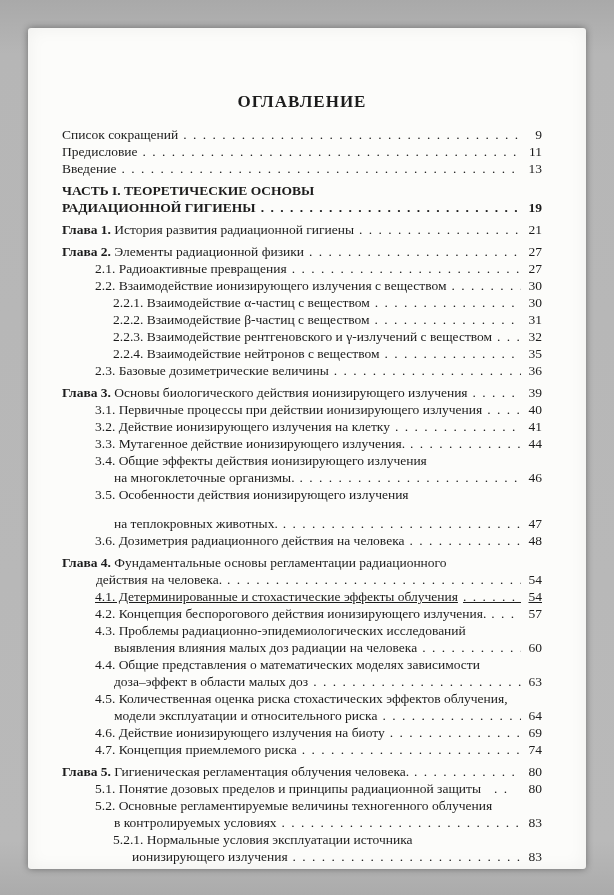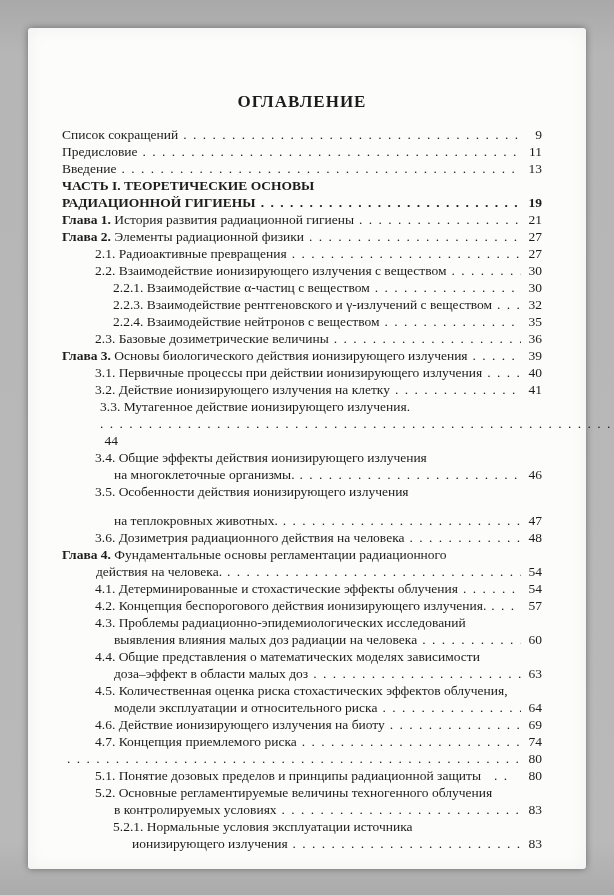--- a/index.html
+++ b/index.html
@@ -24,21 +24,21 @@
     color:#1c1c1c;
   }
   .title {
     text-align:center;
     font-weight:bold;
     font-size:17px;
     letter-spacing:1px;
     margin:0 0 14px 0;
   }
   .toc { font-size:13.5px; line-height:17px; }
-  .entry.section { }
+  .entry.section { margin-top:5px; }
   .entry.allbold { font-weight:bold; }
   .line { display:flex; align-items:baseline; }
   .txt { white-space:nowrap; }
   .txt b { font-weight:bold; }
   .leader {
     flex:1;
     overflow:hidden;
     white-space:nowrap;
     margin:0 3px 0 5px;
     min-width:10px;
@@ -118,20 +118,27 @@
       </div>
       <div class="entry">
         <div class="line" style="padding-left: 51px;">
           <span class="txt">2.2.1. Взаимодействие α-частиц с веществом</span>
           <span class="leader"></span>
           <span class="pg">30</span>
         </div>
       </div>
       <div class="entry">
         <div class="line" style="padding-left: 51px;">
+          <span class="txt">2.2.2. Взаимодействие β-частиц с веществом</span>
+          <span class="leader"></span>
+          <span class="pg">31</span>
+        </div>
+      </div>
+      <div class="entry">
+        <div class="line" style="padding-left: 51px;">
           <span class="txt">2.2.3. Взаимодействие рентгеновского и γ-излучений с веществом</span>
           <span class="leader"></span>
           <span class="pg">32</span>
         </div>
       </div>
       <div class="entry">
         <div class="line" style="padding-left: 51px;">
           <span class="txt">2.2.4. Взаимодействие нейтронов с веществом</span>
           <span class="leader"></span>
           <span class="pg">35</span>
@@ -159,21 +166,21 @@
         </div>
       </div>
       <div class="entry">
         <div class="line" style="padding-left: 33px;">
           <span class="txt">3.2. Действие ионизирующего излучения на клетку</span>
           <span class="leader"></span>
           <span class="pg">41</span>
         </div>
       </div>
       <div class="entry">
-        <div class="line" style="padding-left: 33px; flex-direction: column;">
+        <div class="line" style="padding-left: 33px;">
           <span class="txt">3.3. Мутагенное действие ионизирующего излучения.</span>
           <span class="leader"></span>
           <span class="pg">44</span>
         </div>
       </div>
       <div class="entry">
         <div class="line" style="padding-left: 33px; text-align: right;">
           <span class="txt">3.4. Общие эффекты действия ионизирующего излучения</span>
         </div>
         <div class="line" style="padding-left: 52px;">
@@ -203,21 +210,21 @@
         <div class="line" style="padding-left: 0px; text-align: right;">
           <span class="txt"><b>Глава 4.</b> Фундаментальные основы регламентации радиационного</span>
         </div>
         <div class="line" style="padding-left: 34px;">
           <span class="txt">действия на человека.</span>
           <span class="leader"></span>
           <span class="pg">54</span>
         </div>
       </div>
       <div class="entry">
-        <div class="line" style="padding-left: 33px;">
+        <div class="line" style="padding-left: 33px; text-decoration: underline;">
           <span class="txt">4.1. Детерминированные и стохастические эффекты облучения</span>
           <span class="leader"></span>
           <span class="pg">54</span>
         </div>
       </div>
       <div class="entry">
         <div class="line" style="padding-left: 33px;">
           <span class="txt">4.2. Концепция беспорогового действия ионизирующего излучения.</span>
           <span class="leader"></span>
           <span class="pg">57</span>
@@ -262,20 +269,21 @@
       </div>
       <div class="entry">
         <div class="line" style="padding-left: 33px;">
           <span class="txt">4.7. Концепция приемлемого риска</span>
           <span class="leader"></span>
           <span class="pg">74</span>
         </div>
       </div>
       <div class="entry section">
         <div class="line" style="padding-left: 0px;">
+          <span class="txt"><b>Глава 5.</b> Гигиеническая регламентация облучения человека.</span>
           <span class="leader"></span>
           <span class="pg">80</span>
         </div>
       </div>
       <div class="entry">
         <div class="line" style="padding-left: 33px; gap: 8px;">
           <span class="txt">5.1. Понятие дозовых пределов и принципы радиационной защиты</span>
           <span class="leader"></span>
           <span class="pg">80</span>
         </div>

